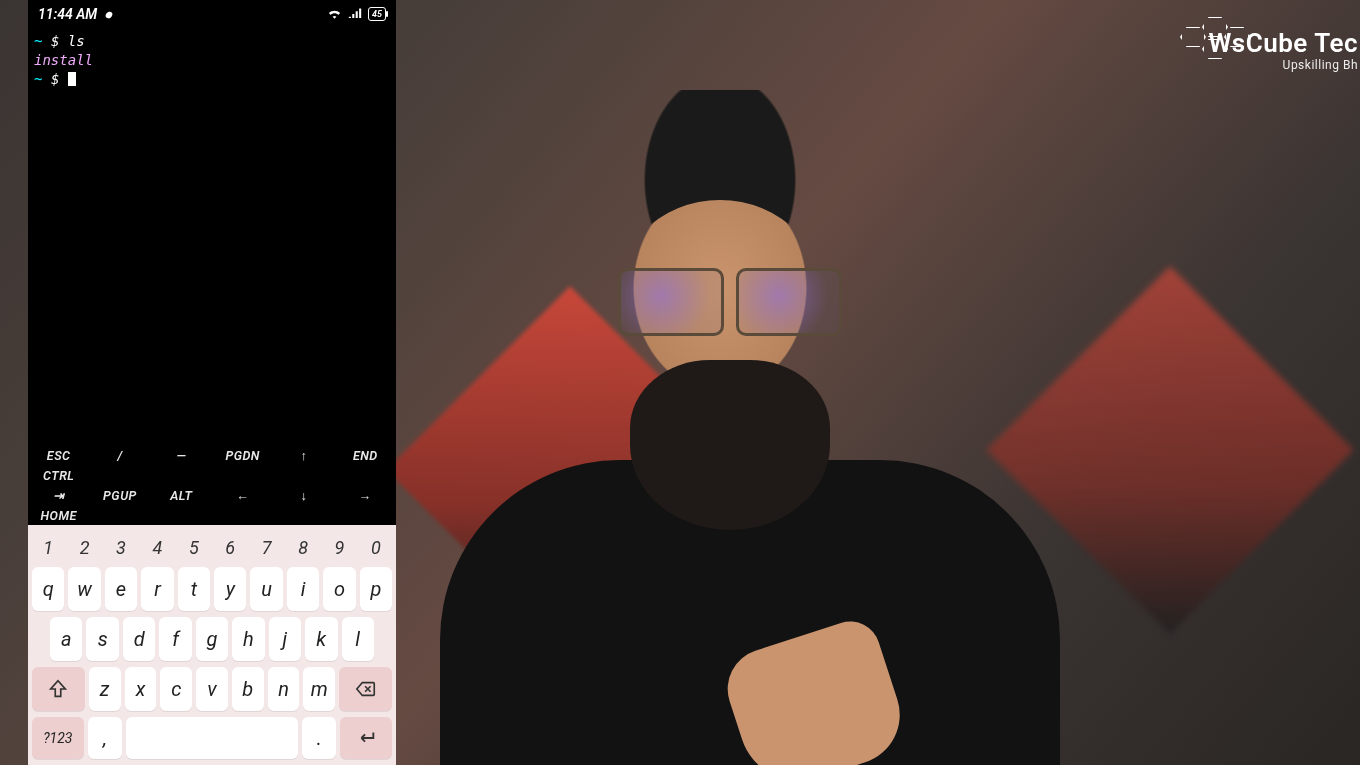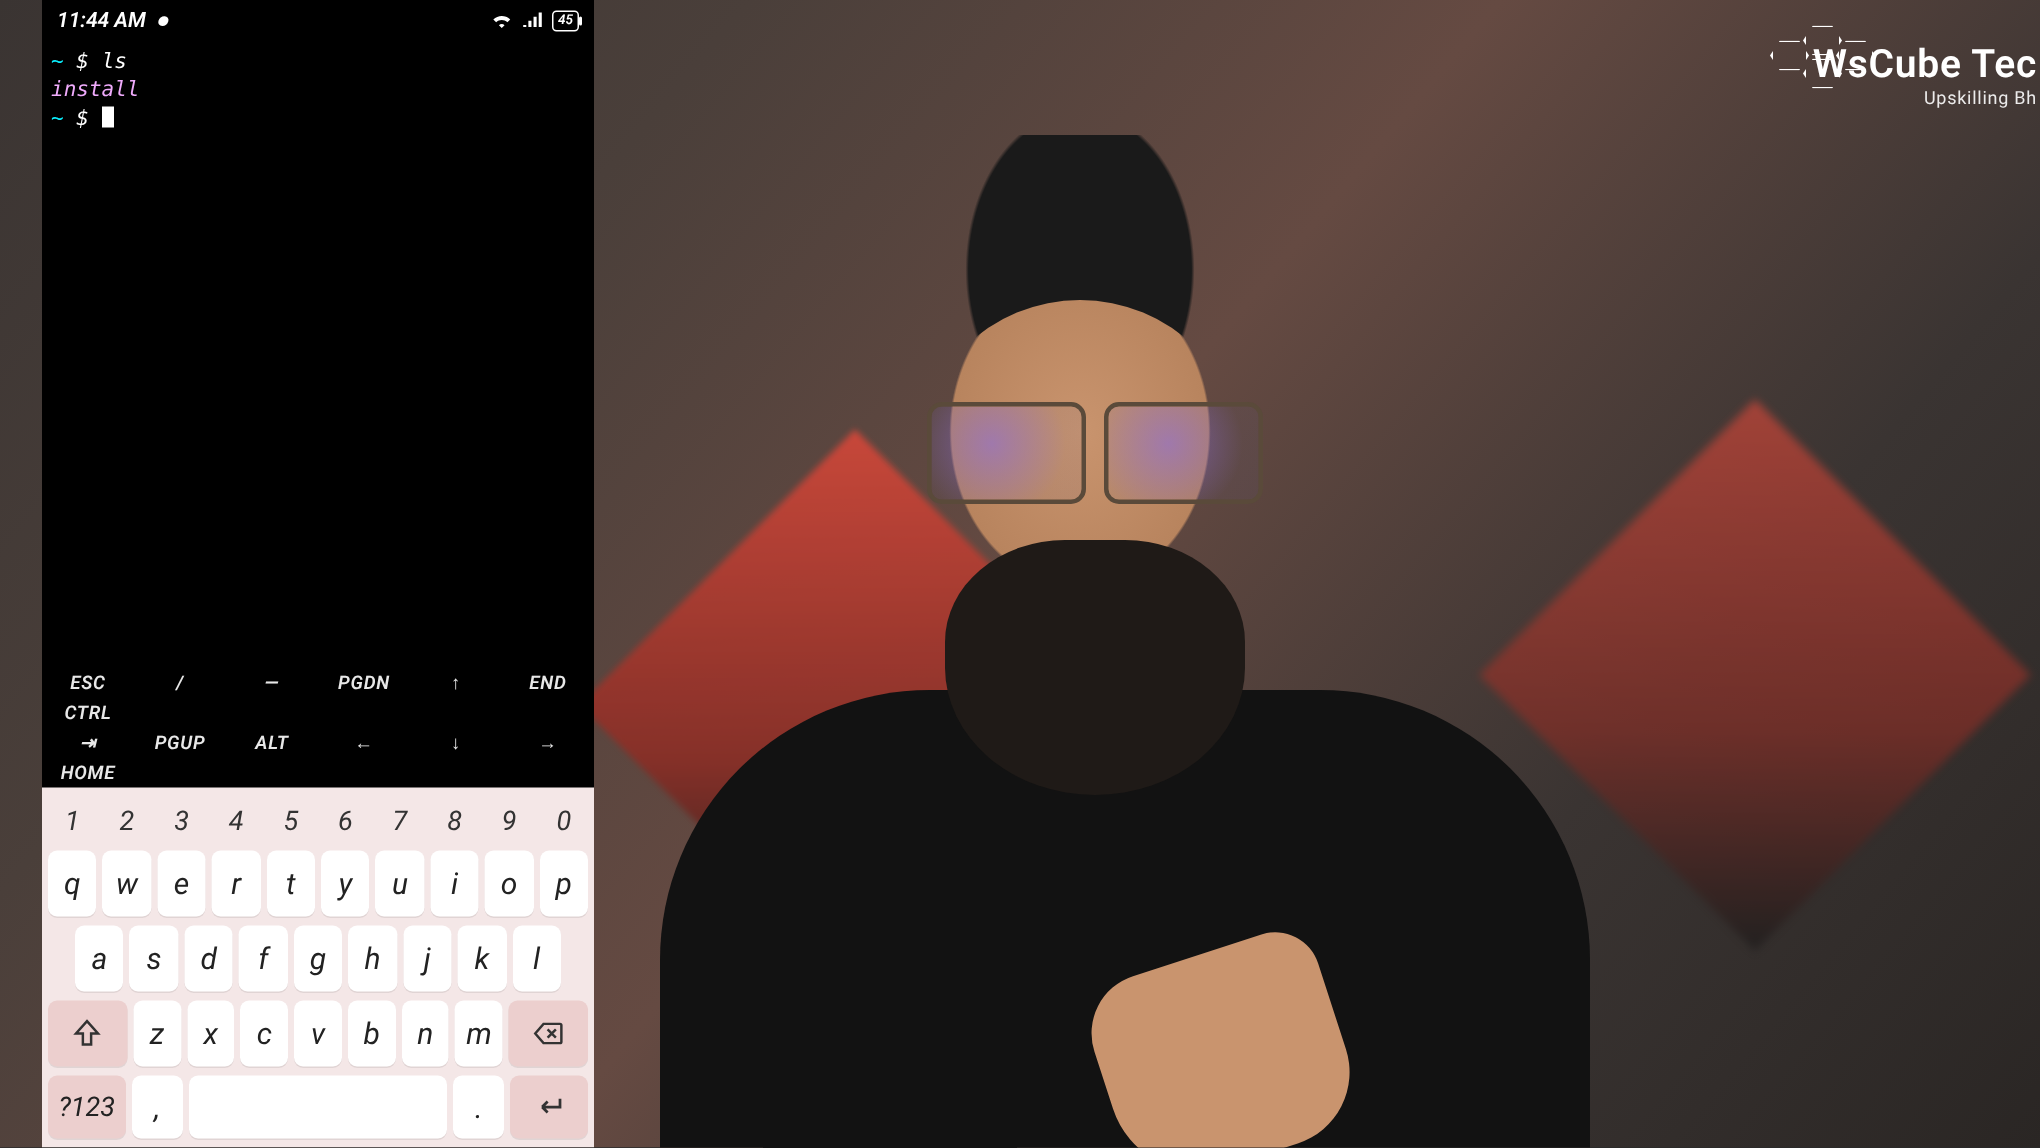--- a/index.html
+++ b/index.html
@@ -349,21 +349,21 @@
         <div class="key">m</div>
       </div>
       <div class="key wide fn back">
         <svg viewBox="0 0 24 24">
             <path fill="none" stroke="#333" stroke-width="1.8" d="M8 5h12a1 1 0 011 1v12a1 1 0 01-1 1H8l-6-7 6-7z"></path>
             <path stroke="#333" stroke-width="1.8" d="M11 9l6 6M17 9l-6 6"></path>
           </svg>
       </div>
     </div>
     <div class="krow bottom">
-      <div class="key wide fn" style="font-size:18px;">?123</div>
+      <div class="key wide fn" style="font-size:14px;">?123</div>
       <div class="key" style="flex:1;">,</div>
       <div class="key spacebar"></div>
       <div class="key" style="flex:1;">.</div>
       <div class="key wide fn enter">
         <svg viewBox="0 0 24 24">
             <path fill="none" stroke="#333" stroke-width="2" d="M20 6v6H7m0 0l4-4m-4 4l4 4"></path>
           </svg>
       </div>
     </div>
   </div>

